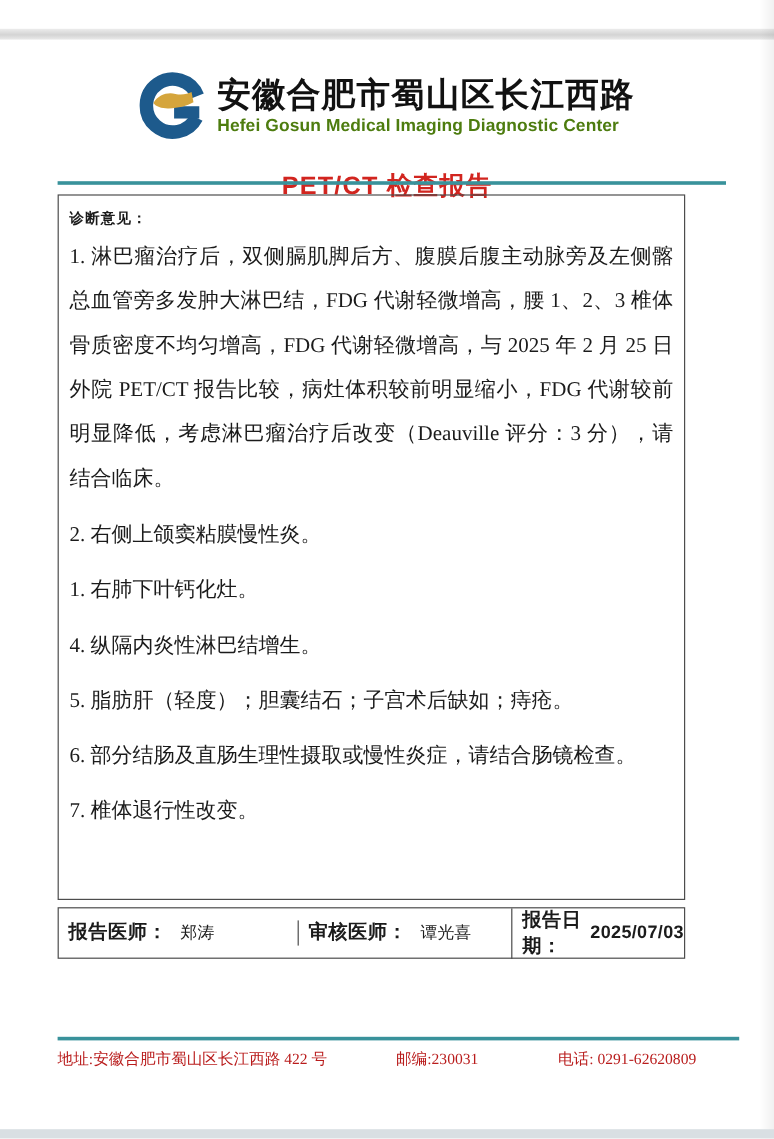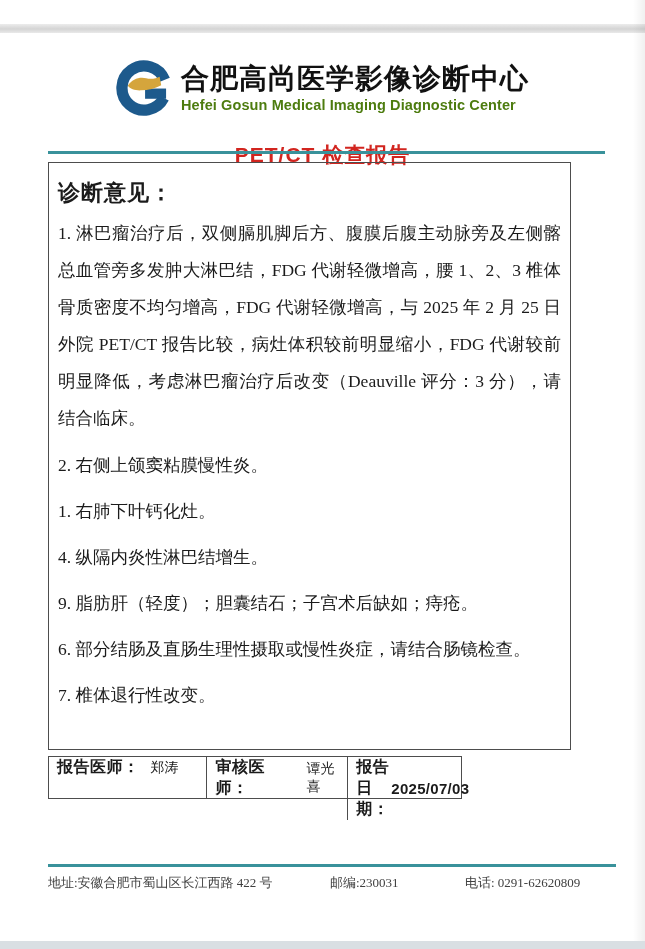--- a/index.html
+++ b/index.html
@@ -28,37 +28,37 @@
     font-size:21px;font-weight:bold;color:var(--red);letter-spacing:1px;}
 
   .teal-line{position:absolute;height:3px;background:var(--accent);}
   .teal-line.top{left:48px;top:151px;width:557px;}
   .teal-line.footer-line{left:48px;top:864px;width:568px;}
 
   .diag-box{
     position:absolute;left:48px;top:162px;width:523px;height:588px;
     border:1px solid var(--border);padding:8px 9px 0 9px;
   }
-  .diag-heading{font-size:22px;font-weight:bold;line-height:2.0;letter-spacing:1px;}
+  .diag-heading{font-size:12px;font-weight:bold;line-height:2.0;letter-spacing:1px;font-family:Liberation Mono, monospace;}
   .diag-item{font-size:17.5px;line-height:2.12;text-align:justify;margin:0 0 9px 0;}
 
   .sign-row{
-    position:absolute;left:48px;top:756px;width:414px;height:43px;
-    border:1px solid var(--border);display:flex;align-items:flex-start;font-size:16px;
+    position:absolute;left:48px;top:756px;width:523px;height:43px;
+    border:1px solid var(--border);display:flex;align-items:center;font-size:16px;
   }
   .sign-cell{display:flex;align-items:center;padding-left:8px;}
   .sign-cell.c1{width:38.2%;}
   .sign-cell.c2{width:34.2%;border-left:1px solid var(--border);}
   .sign-cell.c3{width:27.6%;border-left:1px solid var(--border);}
   .sign-label{font-weight:bold;letter-spacing:0.5px;}
   .sign-name{margin-left:11px;font-size:14px;}
   .sign-date{margin-left:2px;font-family:"Liberation Sans","DejaVu Sans",sans-serif;
     font-weight:bold;font-size:15px;letter-spacing:0.3px;}
 
-  .footer{position:absolute;left:48px;top:874px;width:568px;height:20px;font-size:13px;color:#404040;}
+  .footer{position:absolute;left:48px;top:874px;width:568px;height:20px;font-size:13px;color:#b91c1c;}
   .footer span{position:absolute;top:0;white-space:nowrap;}
   .footer .addr{left:0;}
   .footer .post{left:282px;}
   .footer .phone{left:417px;}
 </style>
 </head>
 <body>
 
 <div class="page">
 
@@ -66,36 +66,36 @@
   <div class="right-shade"></div>
 
   <div class="header">
     <div class="brand-row">
       <svg class="logo" viewBox="0 0 52 52" aria-hidden="true">
         <path d="M 45.1 18.5 A 20.5 20.5 0 1 0 44.3 35.3" fill="none" stroke="#1d5a8c" stroke-width="10.5"></path>
         <rect x="27" y="26.5" width="19.5" height="9.5" fill="#1d5a8c"></rect>
         <path d="M 11 24 C 15 17.5 22 15.5 28 17 C 33 18.2 37.5 17 40.5 15.5 L 42 23.5 C 37 26.5 30 28 23 28.2 C 18 28.4 13 27 11 24 Z" fill="#d5a53c"></path>
       </svg>
       <div class="brand-text">
-        <div class="org-zh">合肥高尚医学影像诊断中心</div>
+        <div class="org-zh">安徽合肥市蜀山区长江西路</div>
         <div class="org-en">Hefei Gosun Medical Imaging Diagnostic Center</div>
       </div>
     </div>
     <div class="report-title">PET/CT 检查报告</div>
   </div>
 
   <div class="teal-line top"></div>
 
   <div class="diag-box">
     <div class="diag-heading">诊断意见：</div>
     <p class="diag-item">1. 淋巴瘤治疗后，双侧膈肌脚后方、腹膜后腹主动脉旁及左侧髂总血管旁多发肿大淋巴结，FDG 代谢轻微增高，腰 1、2、3 椎体骨质密度不均匀增高，FDG 代谢轻微增高，与 2025 年 2 月 25 日外院 PET/CT 报告比较，病灶体积较前明显缩小，FDG 代谢较前明显降低，考虑淋巴瘤治疗后改变（Deauville 评分：3 分），请结合临床。</p>
     <p class="diag-item">2. 右侧上颌窦粘膜慢性炎。</p>
     <p class="diag-item">1. 右肺下叶钙化灶。</p>
     <p class="diag-item">4. 纵隔内炎性淋巴结增生。</p>
-    <p class="diag-item">9. 脂肪肝（轻度）；胆囊结石；子宫术后缺如；痔疮。</p>
+    <p class="diag-item">5. 脂肪肝（轻度）；胆囊结石；子宫术后缺如；痔疮。</p>
     <p class="diag-item">6. 部分结肠及直肠生理性摄取或慢性炎症，请结合肠镜检查。</p>
     <p class="diag-item">7. 椎体退行性改变。</p>
   </div>
 
   <div class="sign-row">
     <div class="sign-cell c1">
       <span class="sign-label">报告医师：</span>
       <span class="sign-name">郑涛</span>
     </div>
     <div class="sign-cell c2">

